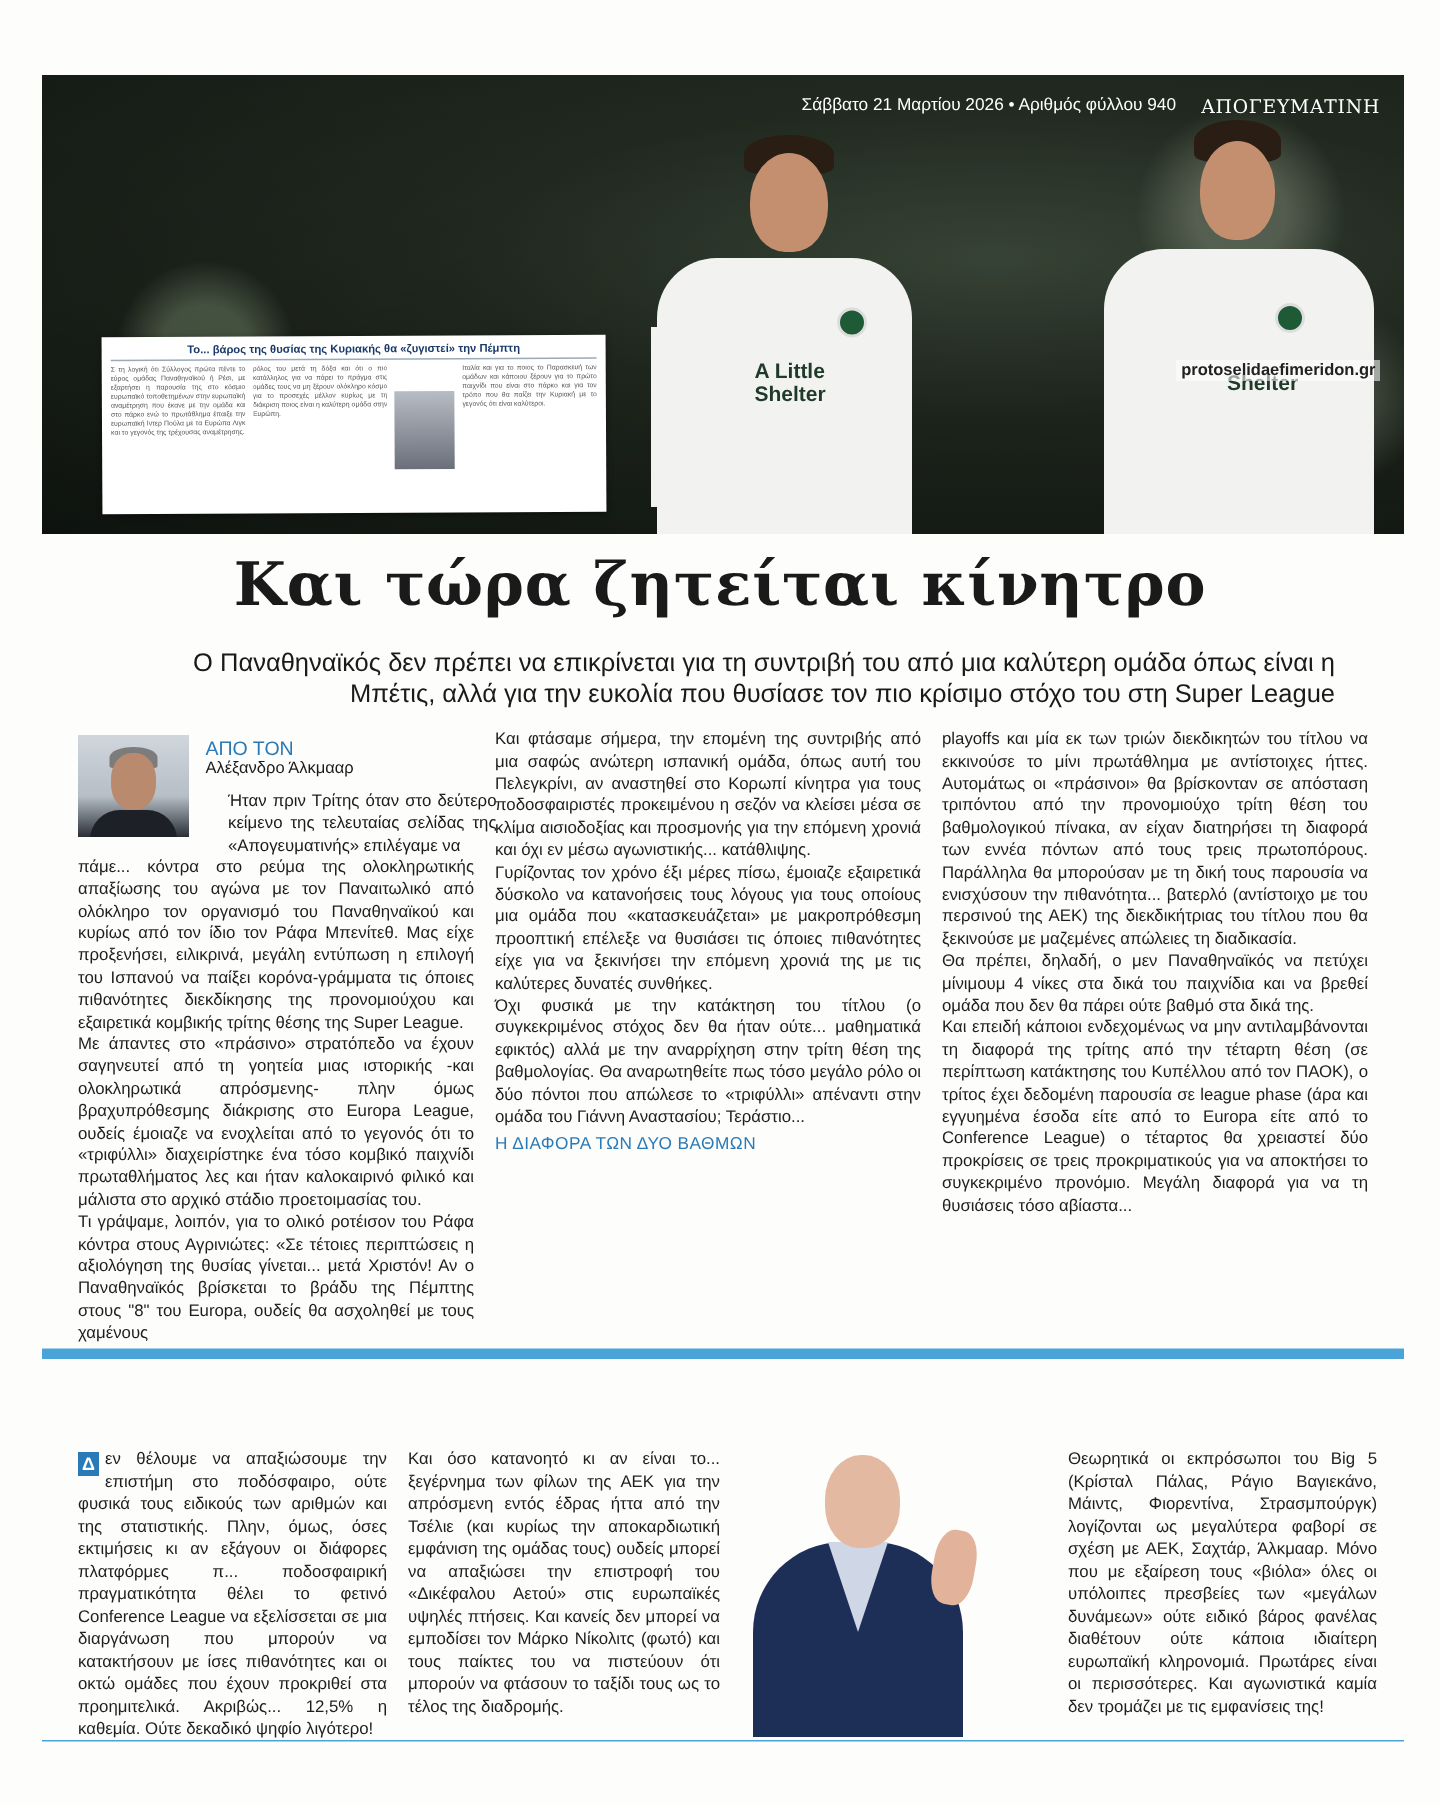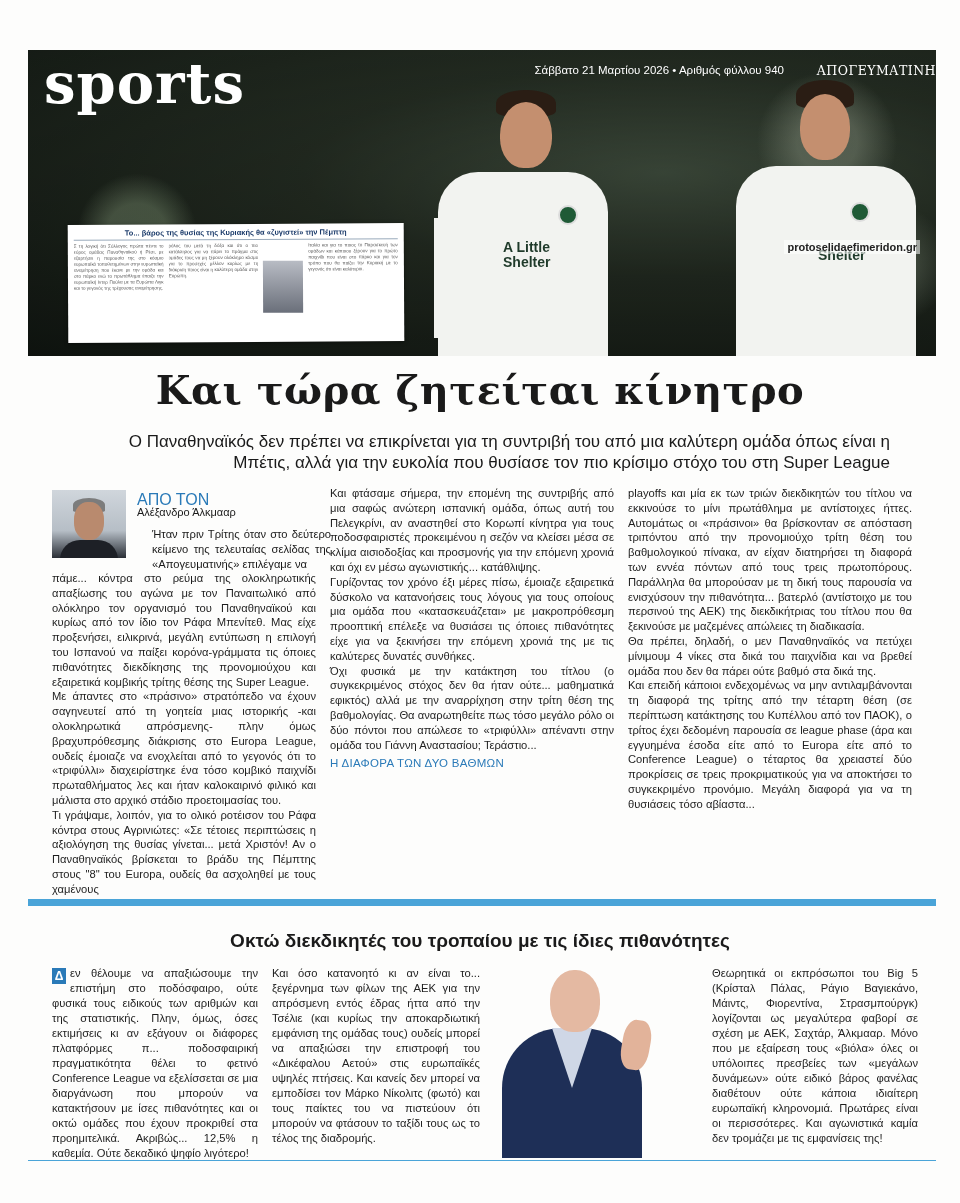--- a/index.html
+++ b/index.html
@@ -14,21 +14,21 @@
   .hero .crowd { position: absolute; inset: 0;
     background:
       radial-gradient(circle at 12% 60%, rgba(120,140,110,.45) 0 30px, transparent 60px),
       radial-gradient(circle at 25% 75%, rgba(90,110,90,.45) 0 25px, transparent 55px),
       radial-gradient(circle at 88% 30%, rgba(160,170,150,.35) 0 30px, transparent 70px),
       radial-gradient(circle at 95% 70%, rgba(90,100,85,.5) 0 25px, transparent 60px),
       linear-gradient(180deg, rgba(0,0,0,.2), rgba(0,0,0,.35)); }
   .hero .sports-logo { position: absolute; left: 16px; top: 0px; font-family: "DejaVu Serif", serif;
     font-size: 56px; font-weight: bold; color: #ffffff; letter-spacing: 1px; }
   .hero .dateline { position: absolute; right: 152px; top: 14px; font-size: 11.5px; color: #ffffff; }
-  .hero .paper-name { position: absolute; right: 0; top: 13px; font-family: "DejaVu Serif", serif; font-size: 12.5px; color: #ffffff; letter-spacing: .5px; }
+  .hero .paper-name { position: absolute; right: 16px; top: 13px; font-family: "DejaVu Serif", serif; font-size: 12.5px; color: #ffffff; letter-spacing: .5px; }
   .hero .watermark { position: absolute; right: 16px; top: 190px; font-size: 11px; font-weight: bold; color: #222; background: rgba(255,255,255,.55); padding: 1px 3px; }
 
   .player { position: absolute; }
   .player .head { position: absolute; border-radius: 50% 50% 45% 45%; background: #c48f6f; }
   .player .hair { position: absolute; border-radius: 50% 50% 20% 20%; background: #2a1d14; }
   .player .shirt { position: absolute; background: #f2f3f0; border-radius: 40px 40px 0 0; }
   .player .sleeve { position: absolute; background: #1f2e22; }
   .player .sponsor { position: absolute; font-weight: bold; color: #1f3a2a; font-size: 14px; line-height: 15px; }
   .player .crest { position: absolute; width: 20px; height: 20px; border-radius: 50%; background: #1f5a36; border: 2px solid #ddd; }
 
@@ -48,21 +48,21 @@
 
   
   .col-text { position: absolute; font-size: 11.2px; line-height: 14.8px; color: #1e1e1e; text-align: justify; }
   .col-text p { text-indent: 0; }
   .col2 { left: 330px; top: 486px; width: 284px; }
   .col3 { left: 628px; top: 486px; width: 284px; }
   .author-photo { position: absolute; left: 52px; top: 490px; width: 74px; height: 68px; background: linear-gradient(180deg,#d0d6dc 0%, #b6bec6 60%, #2a2f36 100%); overflow: hidden; }
   .author-photo .face { position: absolute; left: 22px; top: 12px; width: 30px; height: 38px; border-radius: 45%; background: #b98a6e; }
   .author-photo .hair { position: absolute; left: 21px; top: 8px; width: 32px; height: 14px; border-radius: 50% 50% 10% 10%; background: #7c7c7c; }
   .author-photo .body { position: absolute; left: 8px; top: 50px; width: 58px; height: 22px; border-radius: 20px 20px 0 0; background: #1d2026; }
-  .author-label { position: absolute; left: 137px; top: 491px; font-size: 16px; color: #2a7ab8; }
+  .author-label { position: absolute; left: 137px; top: 491px; font-size: 13px; color: #2a7ab8; }
   .author-name { position: absolute; left: 137px; top: 506px; font-size: 11px; color: #1a1a1a; }
   .col1-top { position: absolute; left: 152px; top: 527px; width: 179px; font-size: 11.2px; line-height: 14.8px; text-align: justify; }
 
   .subheading { color: #2a7ab8; font-size: 11.5px; font-weight: normal; letter-spacing: .3px; margin-top: 4px; }
 
   
   .blue-rule { position: absolute; left: 28px; top: 899px; width: 908px; height: 7px; background: #4aa4d8; }
 
   
   .headline2 { position: absolute; left: 0; top: 930px; width: 960px; text-align: center; font-size: 19px; color: #1a1a1a; }
@@ -98,21 +98,20 @@
     </div>
 
     <div class="player" style="left:700px; top:30px; width:210px; height:280px;">
       <div class="hair" style="left:68px; top:0px; width:58px; height:28px;"></div>
       <div class="head" style="left:72px; top:14px; width:50px; height:66px;"></div>
       <div class="shirt" style="left:8px; top:86px; width:180px; height:200px;"></div>
       <div class="crest" style="left:122px; top:122px;"></div>
       <div class="sponsor" style="left:90px; top:168px; width:70px;">Shelter</div>
     </div>
 
-    <div class="sports-logo">sports</div>
     <div class="dateline">Σάββατο 21 Μαρτίου 2026 • Αριθμός φύλλου 940</div>
     <div class="paper-name">ΑΠΟΓΕΥΜΑΤΙΝΗ</div>
     <div class="watermark">protoselidaefimeridon.gr</div>
   </div>
 
   <div class="inset">
     <div class="inset-title">Το... βάρος της θυσίας της Κυριακής θα «ζυγιστεί» την Πέμπτη</div>
     <div class="cols">
       <div class="col">Σ τη λογική ότι Σύλλογος πρώτα πέντε το εύρος ομάδας Παναθηναϊκού ή Ρέσι, με εξαρτήσει η παρουσία της στο κόσμιο ευρωπαϊκό τοποθετημένων στην ευρωπαϊκή αναμέτρηση που έκανε με την ομάδα και στο πάρκο ενώ το πρωτάθλημα έπαιξε την ευρωπαϊκή Ιντερ Πούλα με τα Ευρώπα Λιγκ και το γεγονός της τρέχουσας αναμέτρησης.</div>
       <div class="col">ρόλος του μετά τη δόξα και ότι ο πιο κατάλληλος για να πάρει το πράγμα στις ομάδες τους να μη ξέρουν ολόκληρο κόσμο για το προσεχές μέλλον κυρίως με τη διάκριση ποιος είναι η καλύτερη ομάδα στην Ευρώπη.</div>
@@ -148,21 +147,20 @@
   </div>
 
   <div class="col-text col3">
     <p>playoffs και μία εκ των τριών διεκδικητών του τίτλου να εκκινούσε το μίνι πρωτάθλημα με αντίστοιχες ήττες. Αυτομάτως οι «πράσινοι» θα βρίσκονταν σε απόσταση τριπόντου από την προνομιούχο τρίτη θέση του βαθμολογικού πίνακα, αν είχαν διατηρήσει τη διαφορά των εννέα πόντων από τους τρεις πρωτοπόρους. Παράλληλα θα μπορούσαν με τη δική τους παρουσία να ενισχύσουν την πιθανότητα... βατερλό (αντίστοιχο με του περσινού της ΑΕΚ) της διεκδικήτριας του τίτλου που θα ξεκινούσε με μαζεμένες απώλειες τη διαδικασία.</p>
     <p>Θα πρέπει, δηλαδή, ο μεν Παναθηναϊκός να πετύχει μίνιμουμ 4 νίκες στα δικά του παιχνίδια και να βρεθεί ομάδα που δεν θα πάρει ούτε βαθμό στα δικά της.</p>
     <p>Και επειδή κάποιοι ενδεχομένως να μην αντιλαμβάνονται τη διαφορά της τρίτης από την τέταρτη θέση (σε περίπτωση κατάκτησης του Κυπέλλου από τον ΠΑΟΚ), ο τρίτος έχει δεδομένη παρουσία σε league phase (άρα και εγγυημένα έσοδα είτε από το Europa είτε από το Conference League) ο τέταρτος θα χρειαστεί δύο προκρίσεις σε τρεις προκριματικούς για να αποκτήσει το συγκεκριμένο προνόμιο. Μεγάλη διαφορά για να τη θυσιάσεις τόσο αβίαστα...</p>
   </div>
 
   <div class="blue-rule"></div>
 
-  <h2 class="headline2">Οκτώ διεκδικητές του τροπαίου με τις ίδιες πιθανότητες</h2>
 
   <div class="col2-text a2c1">
     <span class="dropcap">Δ</span>
     <span>εν θέλουμε να απαξιώσουμε την επιστήμη στο ποδόσφαιρο, ούτε φυσικά τους ειδικούς των αριθμών και της στατιστικής. Πλην, όμως, όσες εκτιμήσεις κι αν εξάγουν οι διάφορες πλατφόρμες π... ποδοσφαιρική πραγματικότητα θέλει το φετινό Conference League να εξελίσσεται σε μια διαργάνωση που μπορούν να κατακτήσουν με ίσες πιθανότητες και οι οκτώ ομάδες που έχουν προκριθεί στα προημιτελικά. Ακριβώς... 12,5% η καθεμία. Ούτε δεκαδικό ψηφίο λιγότερο!</span>
   </div>
   <div class="col2-text a2c2">
     <span>Και όσο κατανοητό κι αν είναι το... ξεγέρνημα των φίλων της ΑΕΚ για την απρόσμενη εντός έδρας ήττα από την Τσέλιε (και κυρίως την αποκαρδιωτική εμφάνιση της ομάδας τους) ουδείς μπορεί να απαξιώσει την επιστροφή του «Δικέφαλου Αετού» στις ευρωπαϊκές υψηλές πτήσεις. Και κανείς δεν μπορεί να εμποδίσει τον Μάρκο Νίκολιτς (φωτό) και τους παίκτες του να πιστεύουν ότι μπορούν να φτάσουν το ταξίδι τους ως το τέλος της διαδρομής.</span>
   </div>
 
   <div class="coach">

